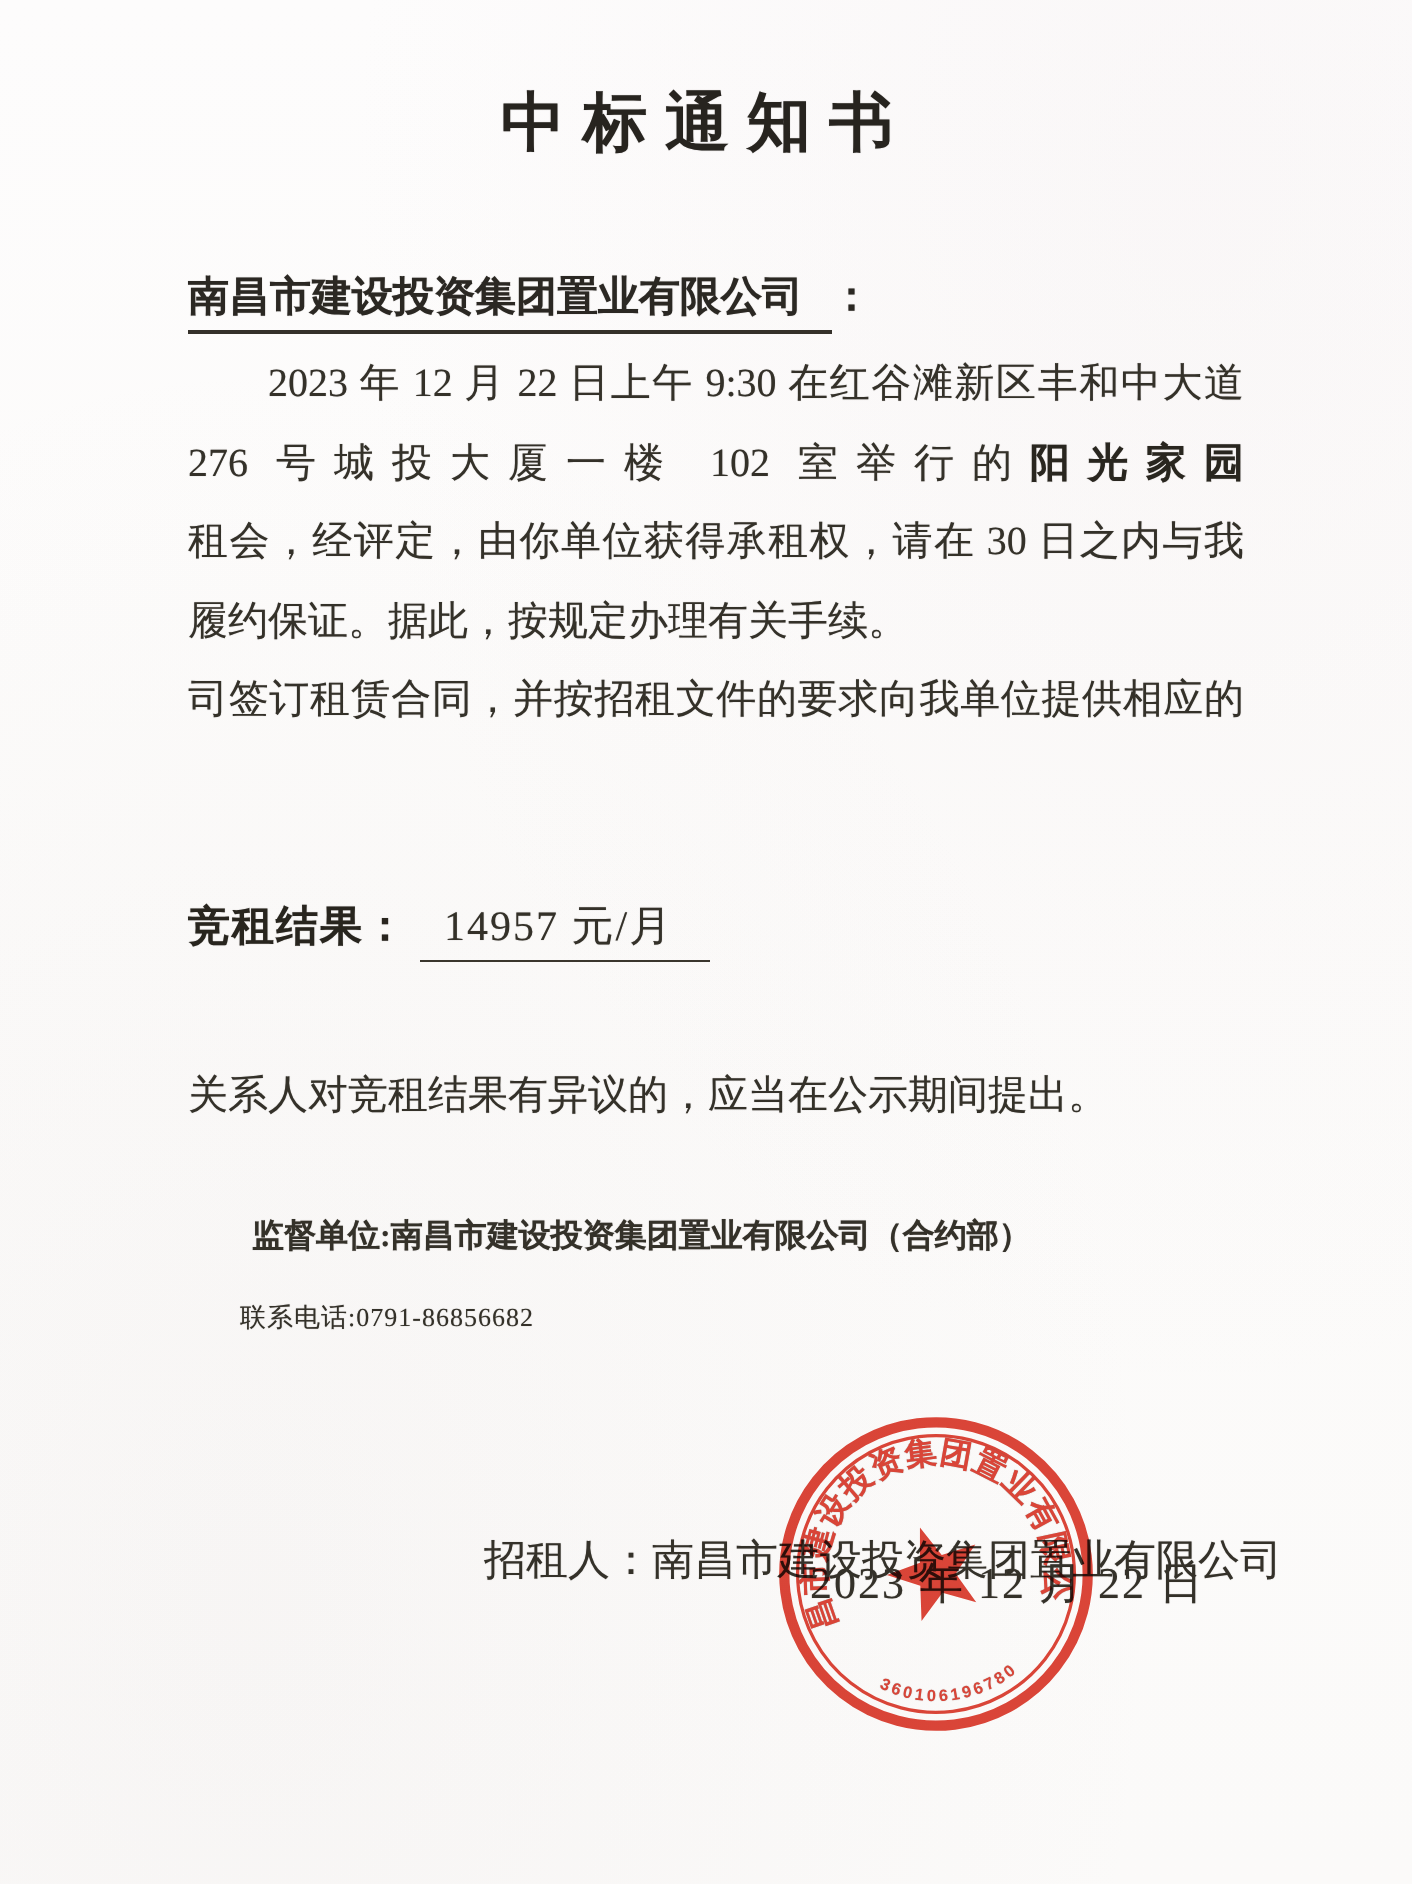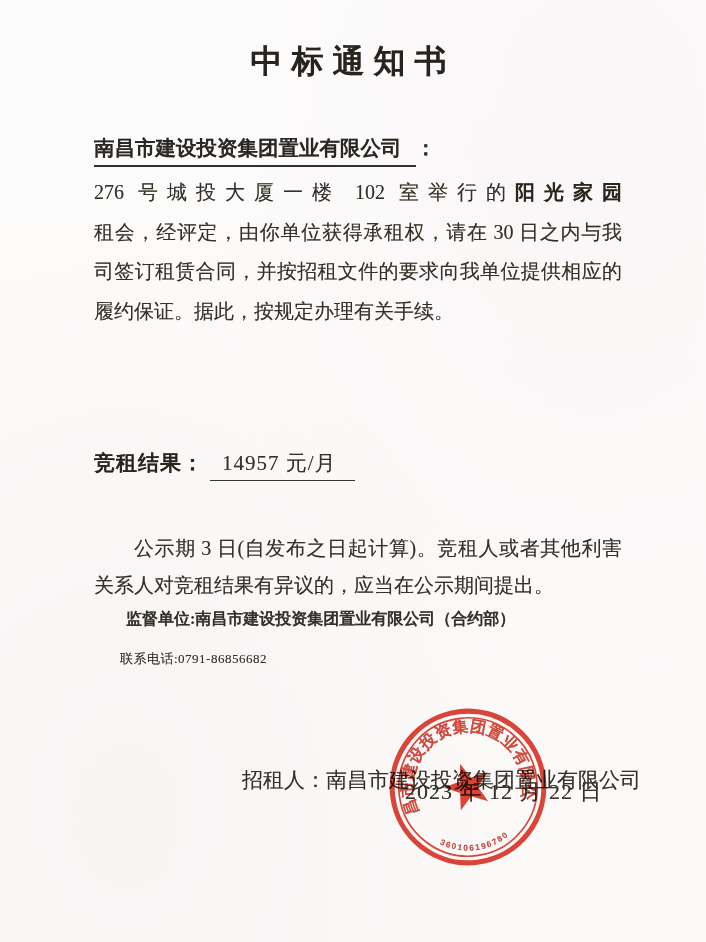--- a/index.html
+++ b/index.html
@@ -108,30 +108,30 @@
 
 <div class="page">
 
   <h1 class="title">中标通知书</h1>
 
   <div class="content">
 
     <div class="addressee"><span class="uline">南昌市建设投资集团置业有限公司</span><span>：</span></div>
 
     <div class="para1">
+      <div class="line jl ind"><span>2023 年 12 月 22 日上午 9:30 在红谷滩新区丰和中大道</span></div>
       <div class="line jl"><span>276 号城投大厦一楼 102 室举行的</span><span class="b u">阳光家园</span></div>
       <div class="line jl"><span>租会，经评定，由你单位获得承租权，请在 30 日之内与我</span></div>
+      <div class="line"><span>履约保证。据此，按规定办理有关手续。</span></div>
       <div class="line jl"><span>司签订租赁合同，并按招租文件的要求向我单位提供相应的</span></div>
-      <div class="line"><span>履约保证。据此，按规定办理有关手续。</span></div>
     </div>
 
     <div class="result"><span class="label">竞租结果：</span><span class="value">14957 元/月</span></div>
 
     <div class="notice">
-      <div class="line jl ind"><span>公示期 3 日(自发布之日起计算)。竞租人或者其他利害</span></div>
       <div class="line"><span>关系人对竞租结果有异议的，应当在公示期间提出。</span></div>
     </div>
 
     <div class="supervisor">监督单位:南昌市建设投资集团置业有限公司（合约部）</div>
     <div class="phone">联系电话:0791-86856682</div>
 
     <div class="sig-lessor"><span>招租人：</span><span>南昌市建设投资集团置业有限公司</span></div>
     <div class="sig-date">2023 年 12 月 22 日</div>
 
   </div>

